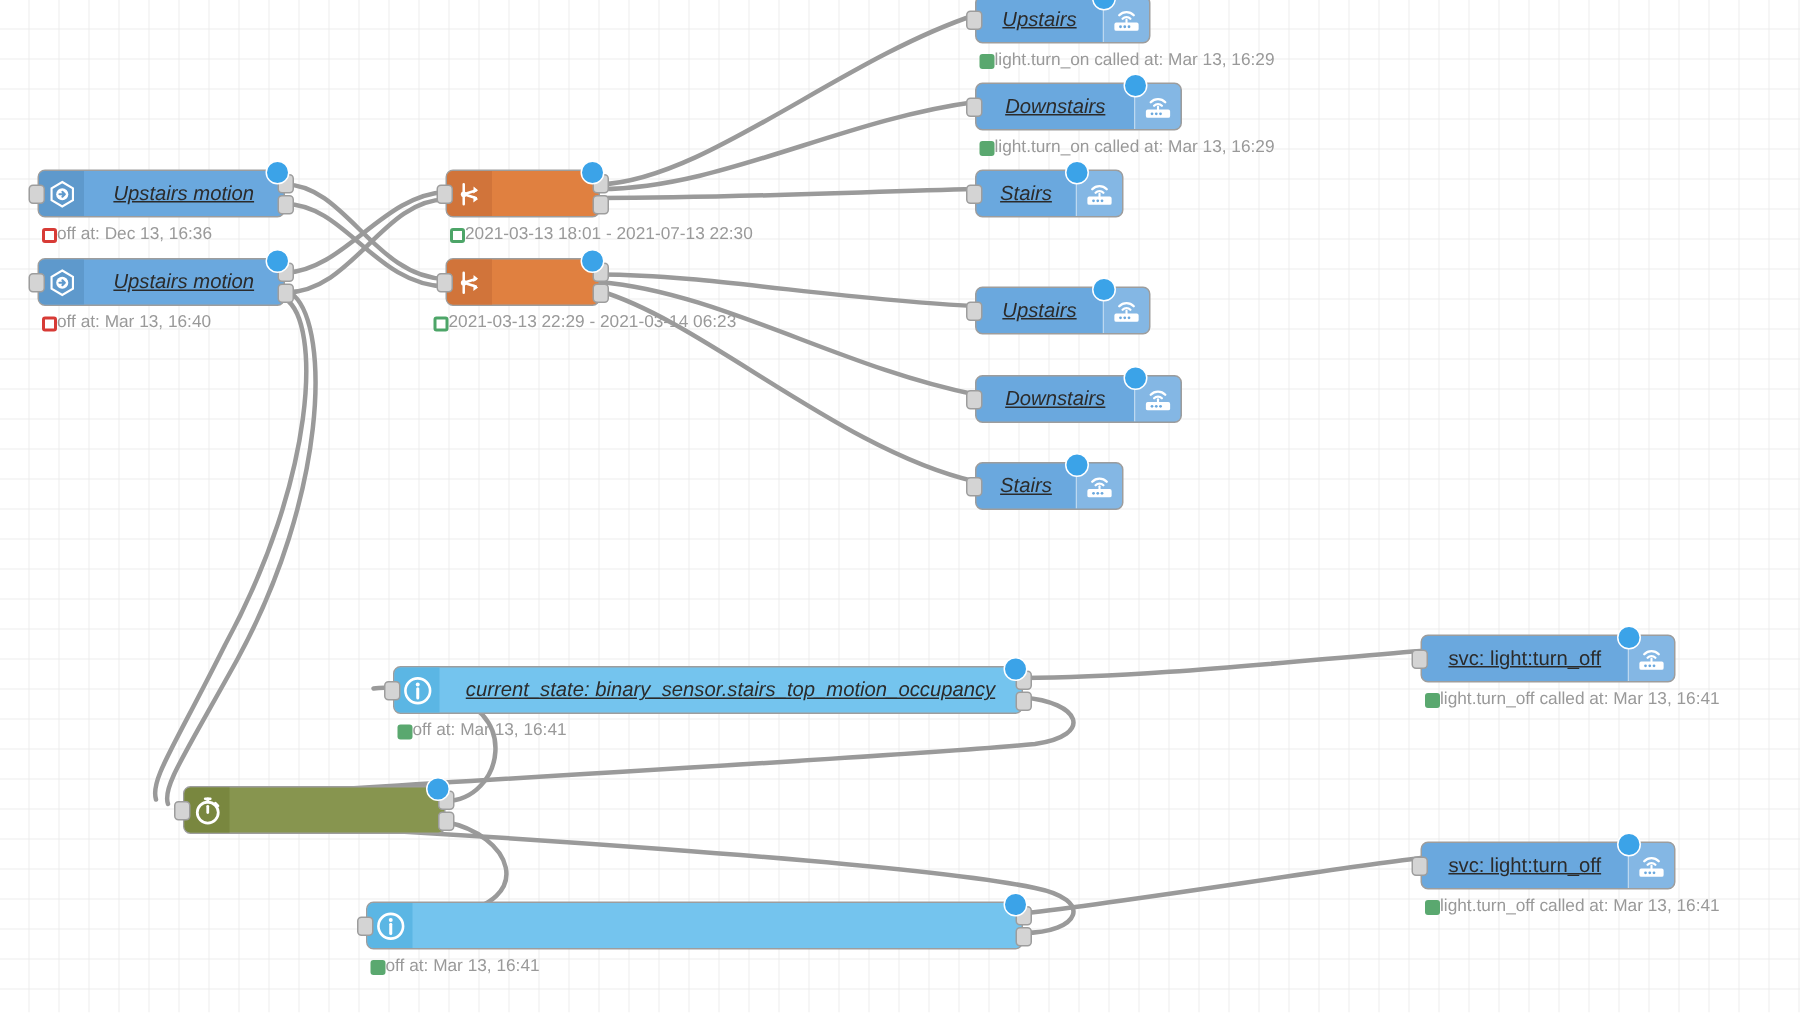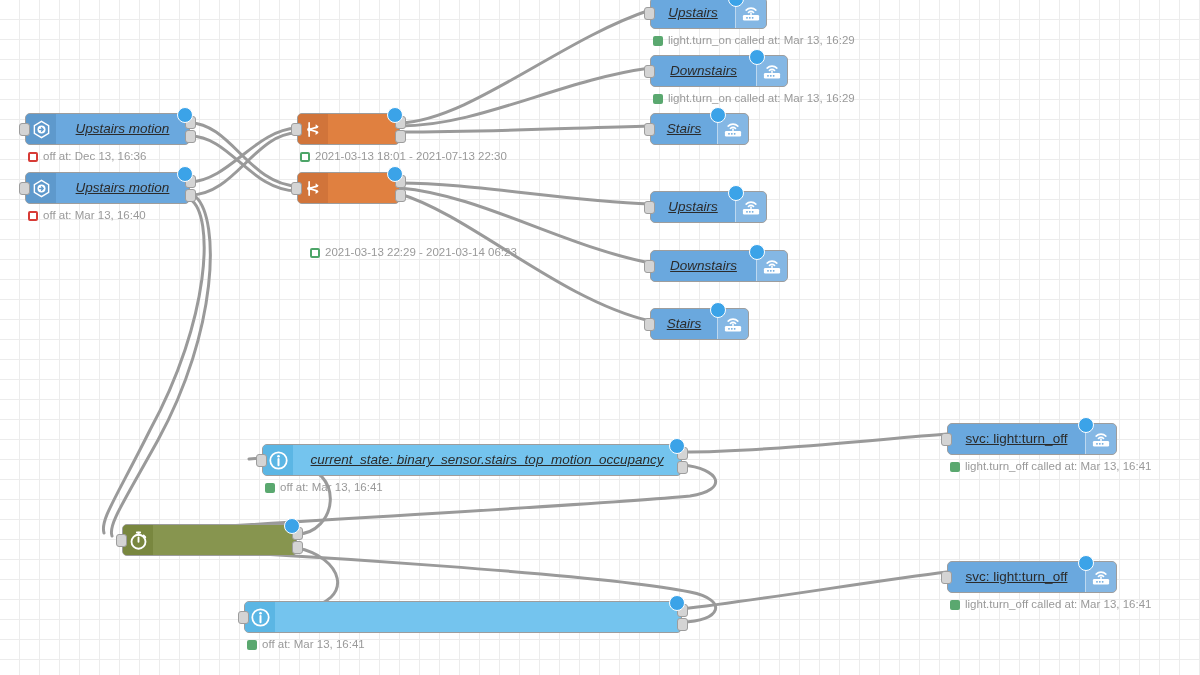--- a/index.html
+++ b/index.html
@@ -125,21 +125,21 @@
     border: 1px solid #ffffff;
     top: -7px;
     z-index: 7;
   }
 
   
   .status {
     position: absolute;
     display: flex;
     align-items: center;
-    gap: 5px;
+    gap: 0;
     font-size: 11.5px;
     color: #999999;
     white-space: nowrap;
     z-index: 4;
     line-height: 1;
   }
   .status .chip {
     width: 10px; height: 10px;
     border-radius: 2px;
     box-sizing: border-box;
@@ -247,21 +247,21 @@
           </svg>
         </div>
         <div class="body">
           <span class="label">Dusk</span>
         </div>
         <div class="port in" style="top: 9px;"></div>
         <div class="port out" style="top: 2px;"></div>
         <div class="port out" style="top: 16px;"></div>
         <div class="badge-blue" style="right: -4px;"></div>
       </div>
-      <div class="status" style="left: 310px; top: 210px; margin-top: 37px;">
+      <div class="status" style="left: 289px; top: 210px;">
         <span class="chip ring-green"></span>
         <span>2021-03-13 22:29 - 2021-03-14 06:23</span>
       </div>
       <div class="node n-blue" style="left: 650px; top: -3px; width: 117px;">
         <div class="body">
           <span class="label">Upstairs</span>
         </div>
         <div class="icon-tray-right">
           <svg width="22" height="20" viewBox="0 0 26 24">
             <path d="M7.2 8.6a8 8 0 0 1 11.6 0" fill="none" stroke="white" stroke-width="1.9" stroke-linecap="round"></path>

